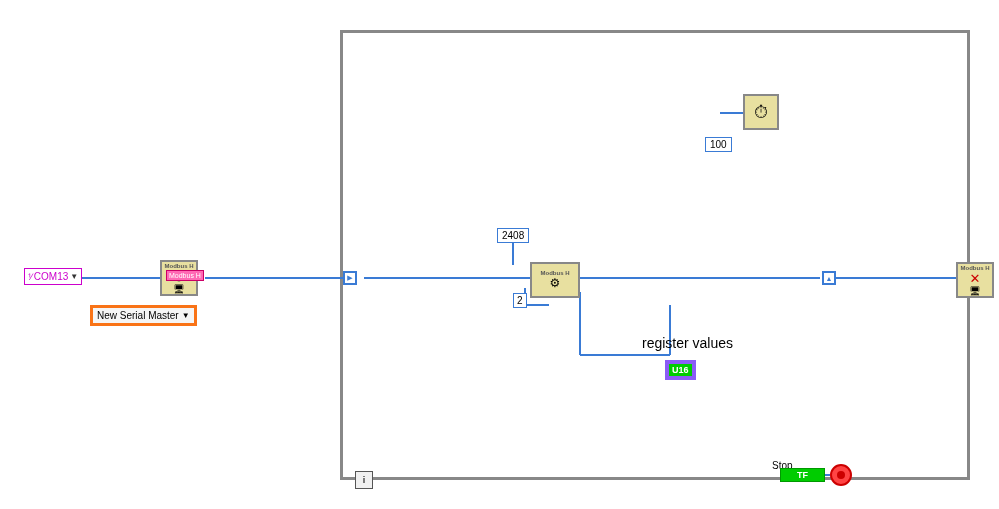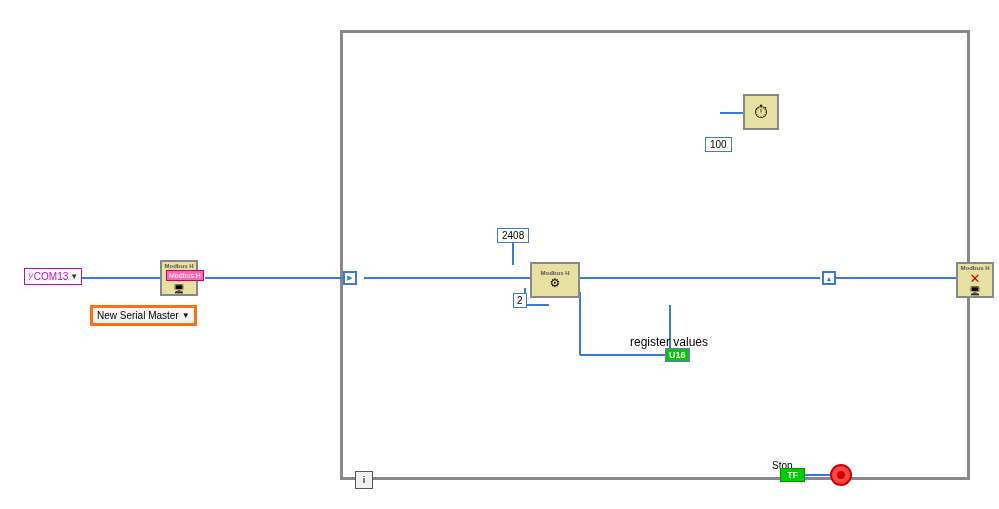--- a/index.html
+++ b/index.html
@@ -124,49 +124,51 @@
       border: 2px solid #888;
       display: flex;
       align-items: center;
       justify-content: center;
       font-size: 18px;
     }
 
     
     .reg-label {
       position: absolute;
-      font-size: 12px;
-      color: #000;
+      font-size: 14px;
+      color: #000;
+      margin-left: 12px;
     }
 
     
     .u16-box {
       position: absolute;
       background: #00cc00;
-      border: 1px solid #8b5cf6;
+      border: 4px solid #8b5cf6;
       padding: 1px 3px;
       font-size: 9px;
       color: #fff;
       font-weight: bold;
+      margin-top: 12px;
     }
 
     
     .stop-label {
       position: absolute;
       font-size: 10px;
       color: #000;
       text-align: center;
     }
 
     
     .tf-box {
       position: absolute;
       background: #00cc00;
       border: 1px solid #009900;
-      padding: 1px 6px;
+      padding: 1px 16px;
       font-size: 9px;
       color: #fff;
       font-weight: bold;
     }
 
     
     .stop-btn {
       position: absolute;
       width: 22px;
       height: 22px;

